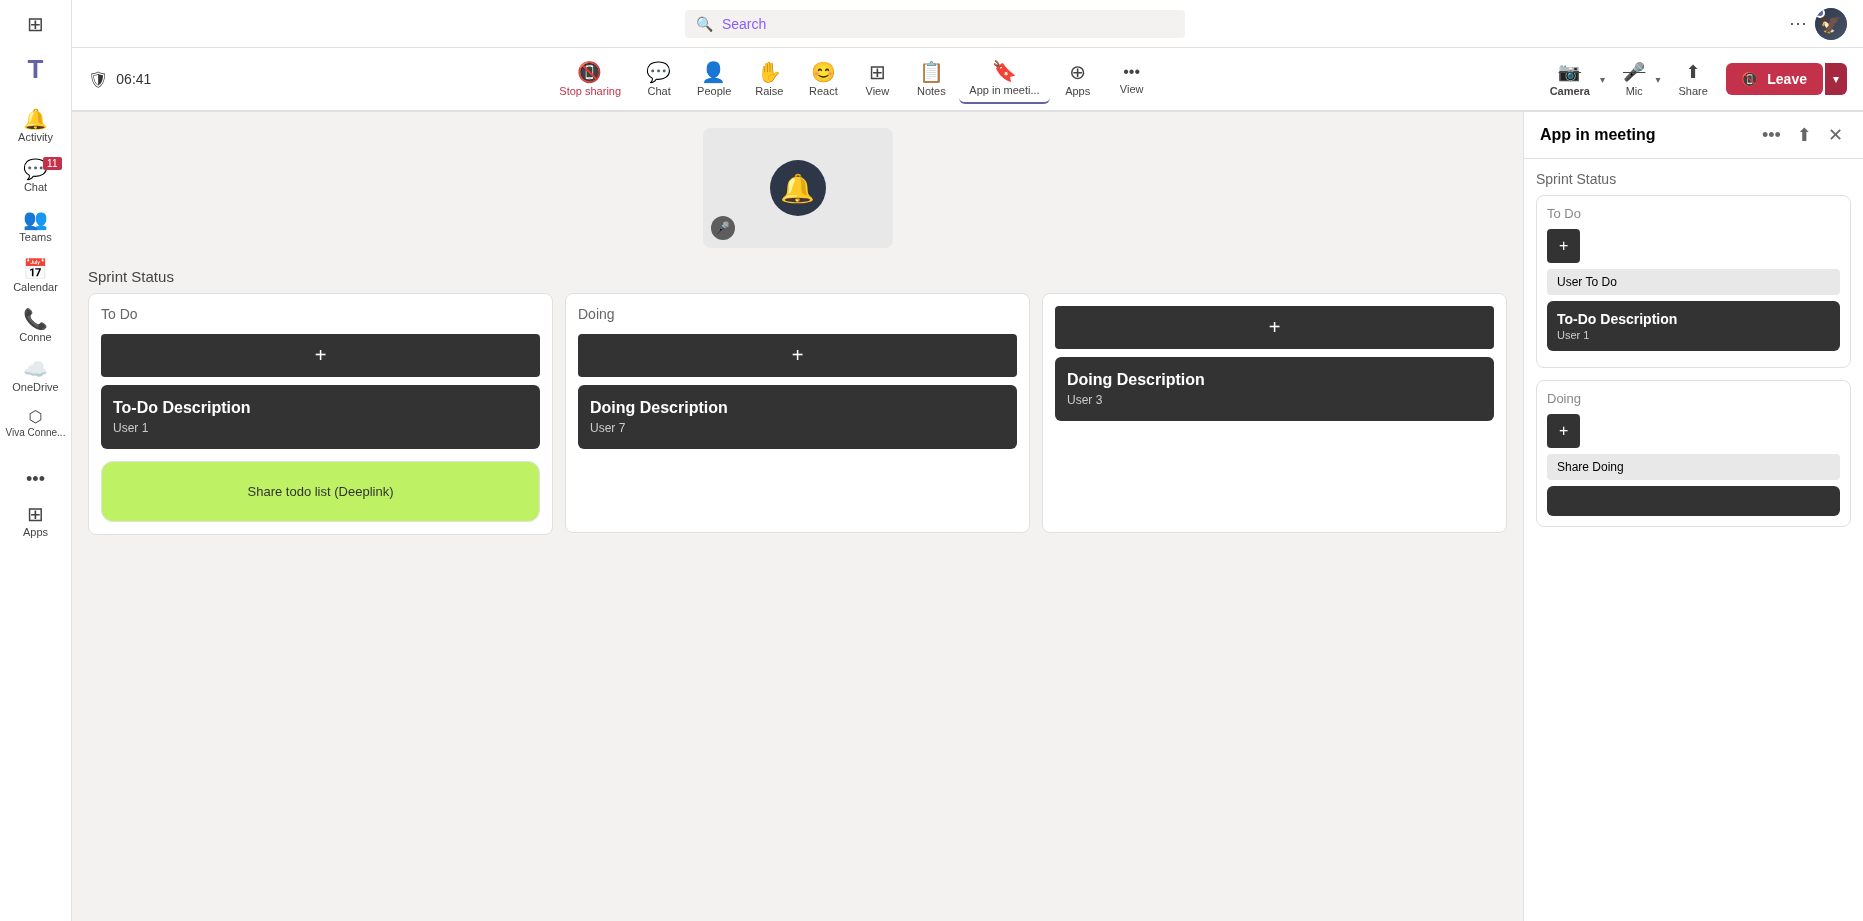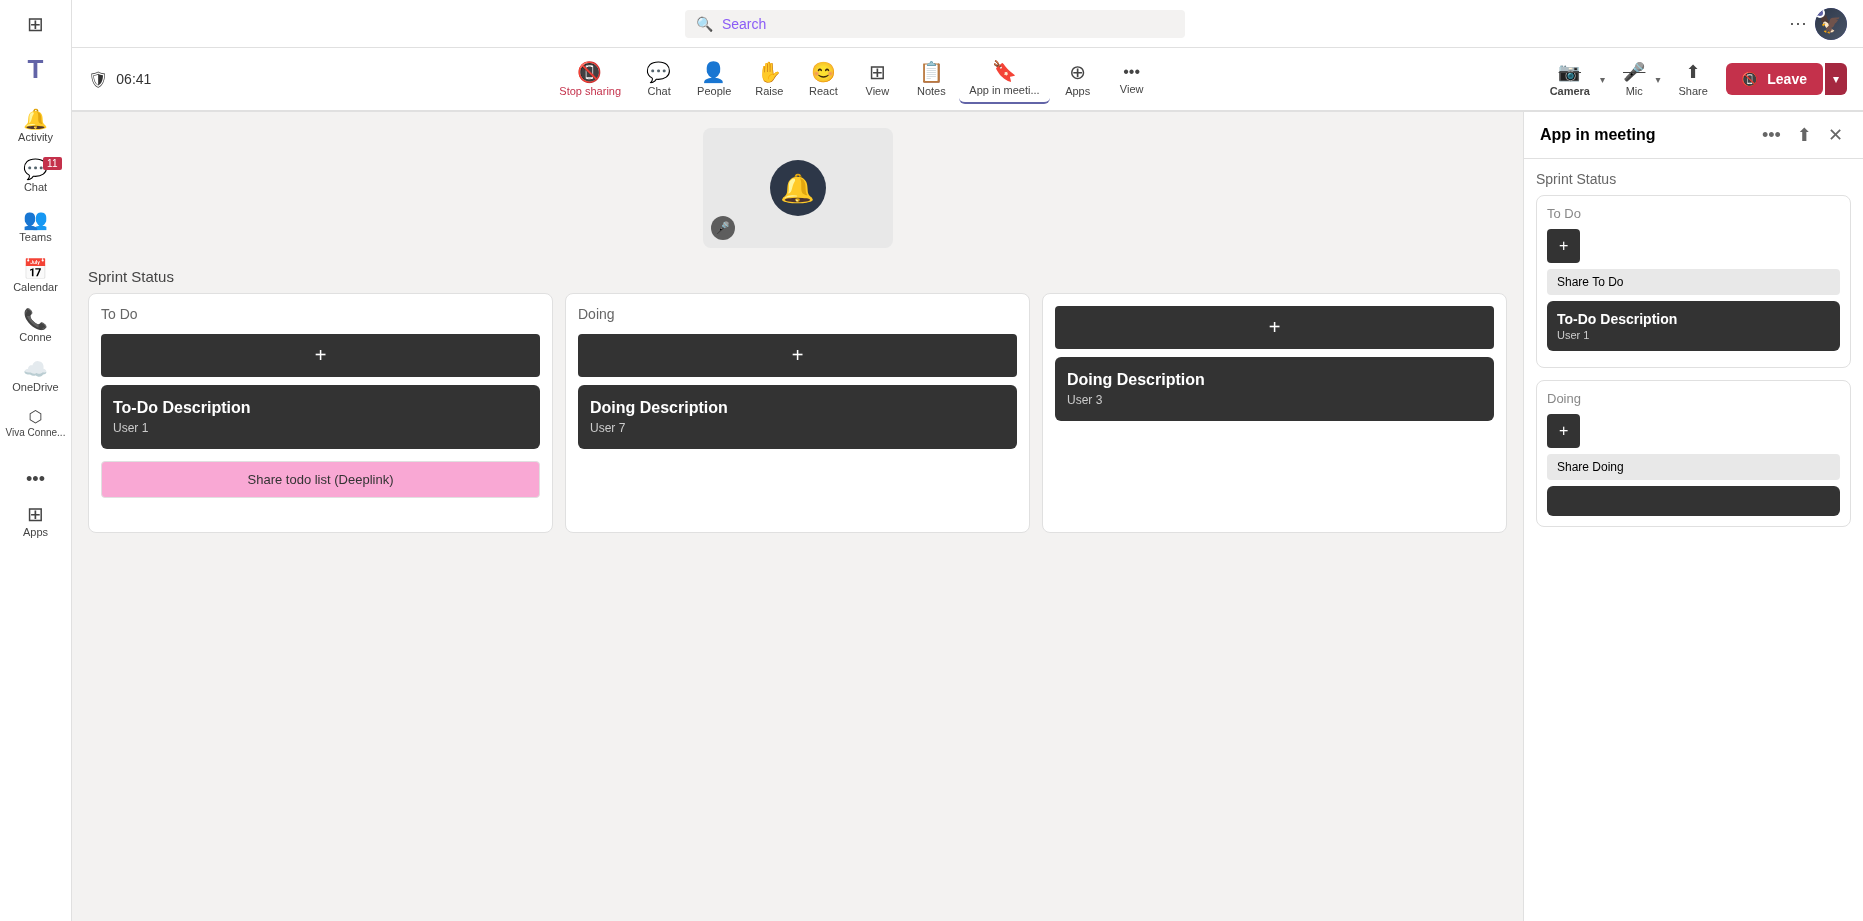--- a/index.html
+++ b/index.html
@@ -168,22 +168,22 @@
       align-items: center; justify-content: center; width: 100%;
     }
     .task-card {
       background: #333; color: white; border-radius: 6px; padding: 14px 12px;
       cursor: pointer;
     }
     .task-title { font-size: 16px; font-weight: 700; margin-bottom: 4px; }
     .task-user { font-size: 12px; color: #ccc; }
 
     .share-link-btn {
-      background: #f9a8d4; border: 1px solid #e0e0e0; border-radius: 4px;
-      padding: 10px 16px; font-size: 13px; cursor: pointer; text-align: center;
+      background: #bef264; border: 1px solid #e0e0e0; border-radius: 12px;
+      padding: 22px 16px; font-size: 13px; cursor: pointer; text-align: center;
       margin-top: 4px; color: #333;
     }
 
     
     .side-panel {
       width: 340px;
       background: white;
       border-left: 1px solid #e0e0e0;
       display: flex;
       flex-direction: column;
@@ -443,21 +443,21 @@
       </div>
       <div class="panel-body">
         <div class="panel-section-title">Sprint Status</div>
 
         <div class="panel-column">
           <div class="panel-col-title">To Do</div>
           <button class="panel-add-btn">
             <span>+</span>
           </button>
           <button class="panel-share-btn">
-            <span>Share To Do</span>
+            <span>User To Do</span>
           </button>
           <div class="panel-task-card">
             <div class="panel-task-title">To-Do Description</div>
             <div class="panel-task-user">User 1</div>
           </div>
         </div>
 
         <div class="panel-column">
           <div class="panel-col-title">Doing</div>
           <button class="panel-add-btn">

